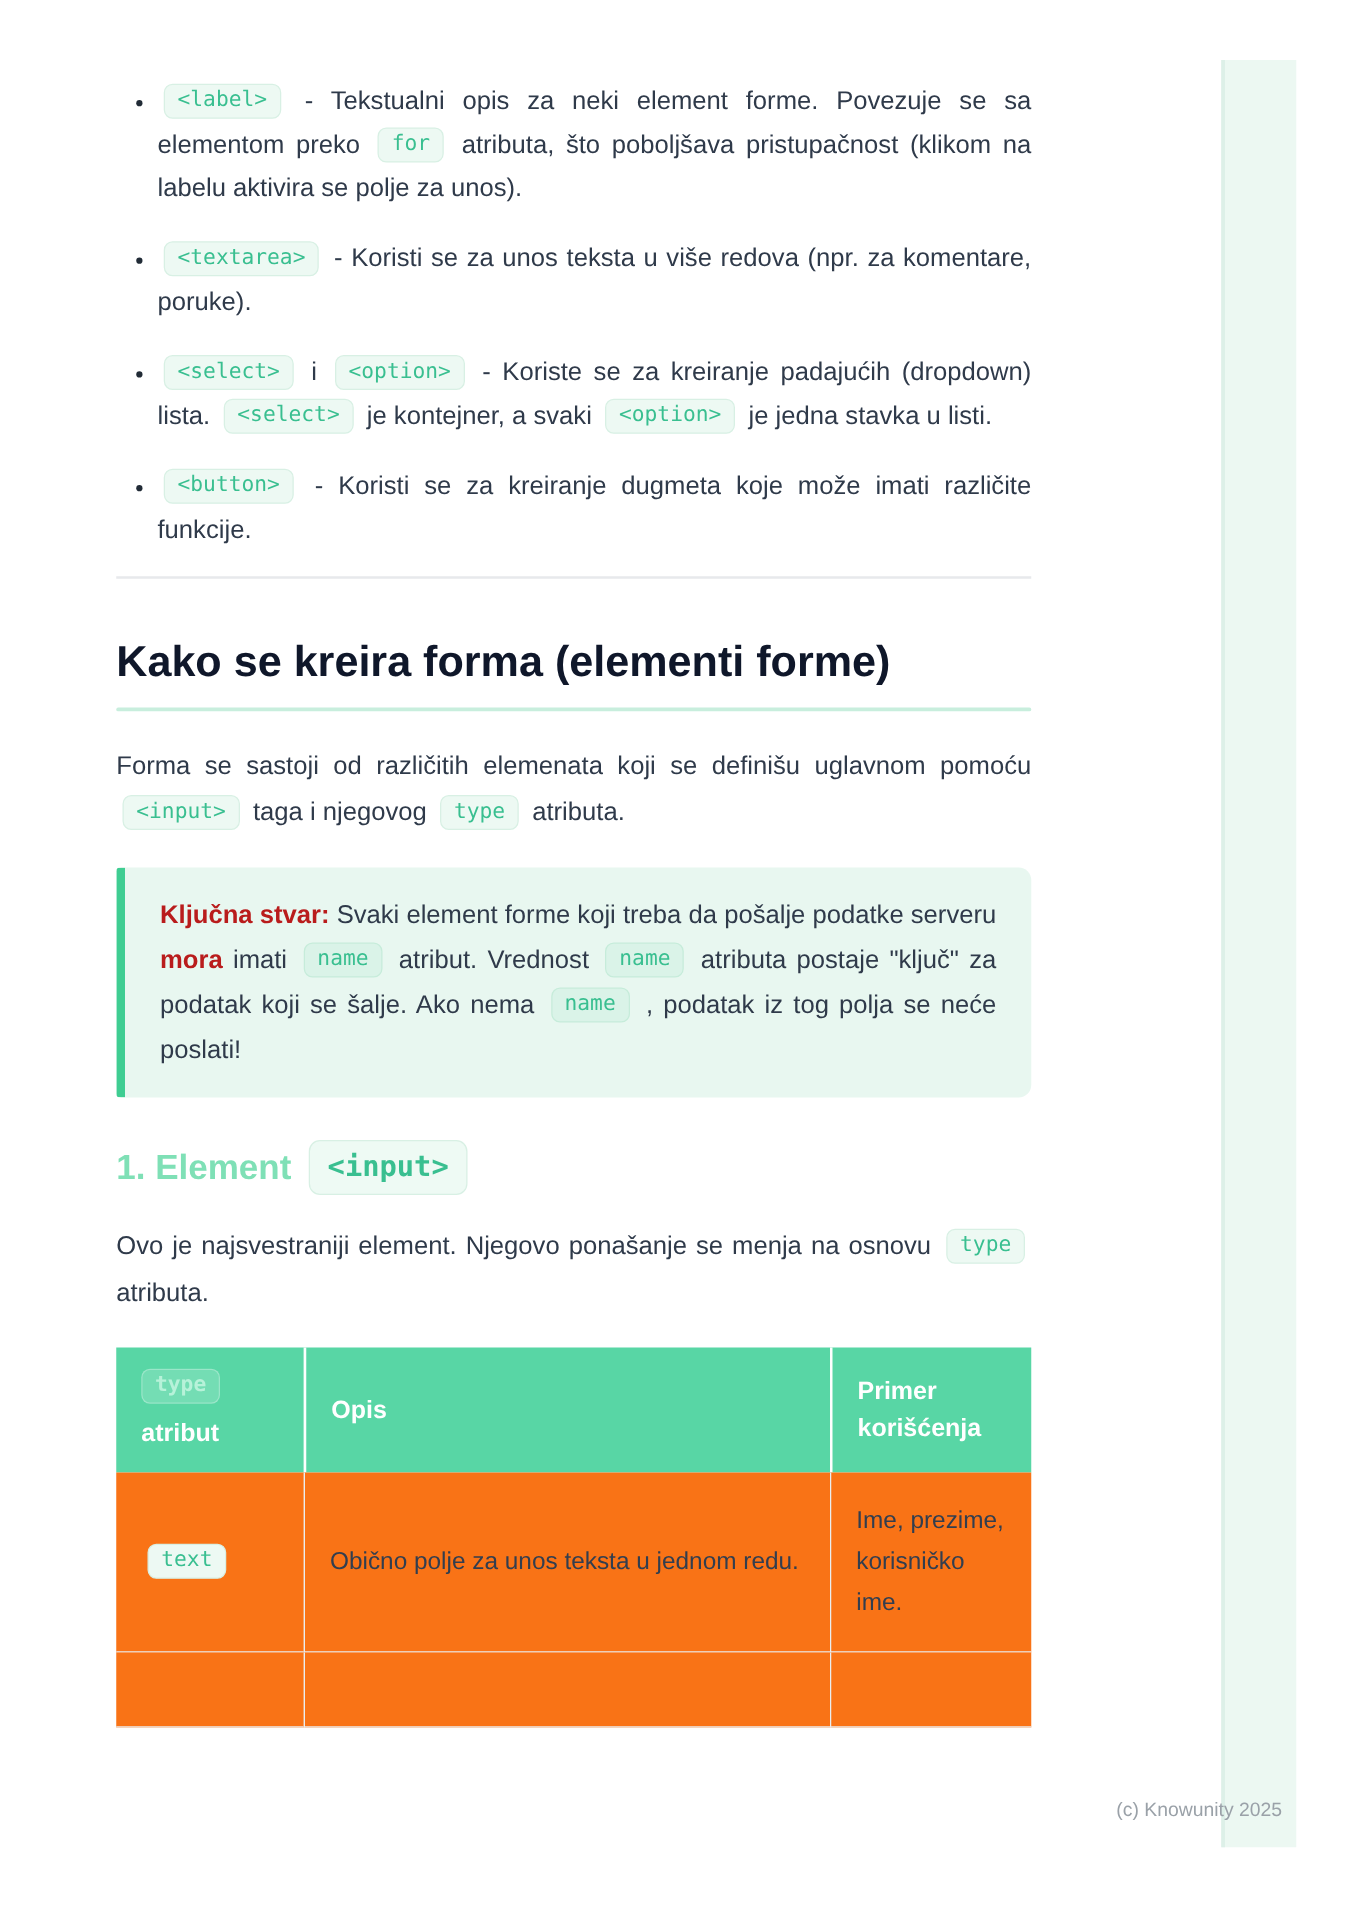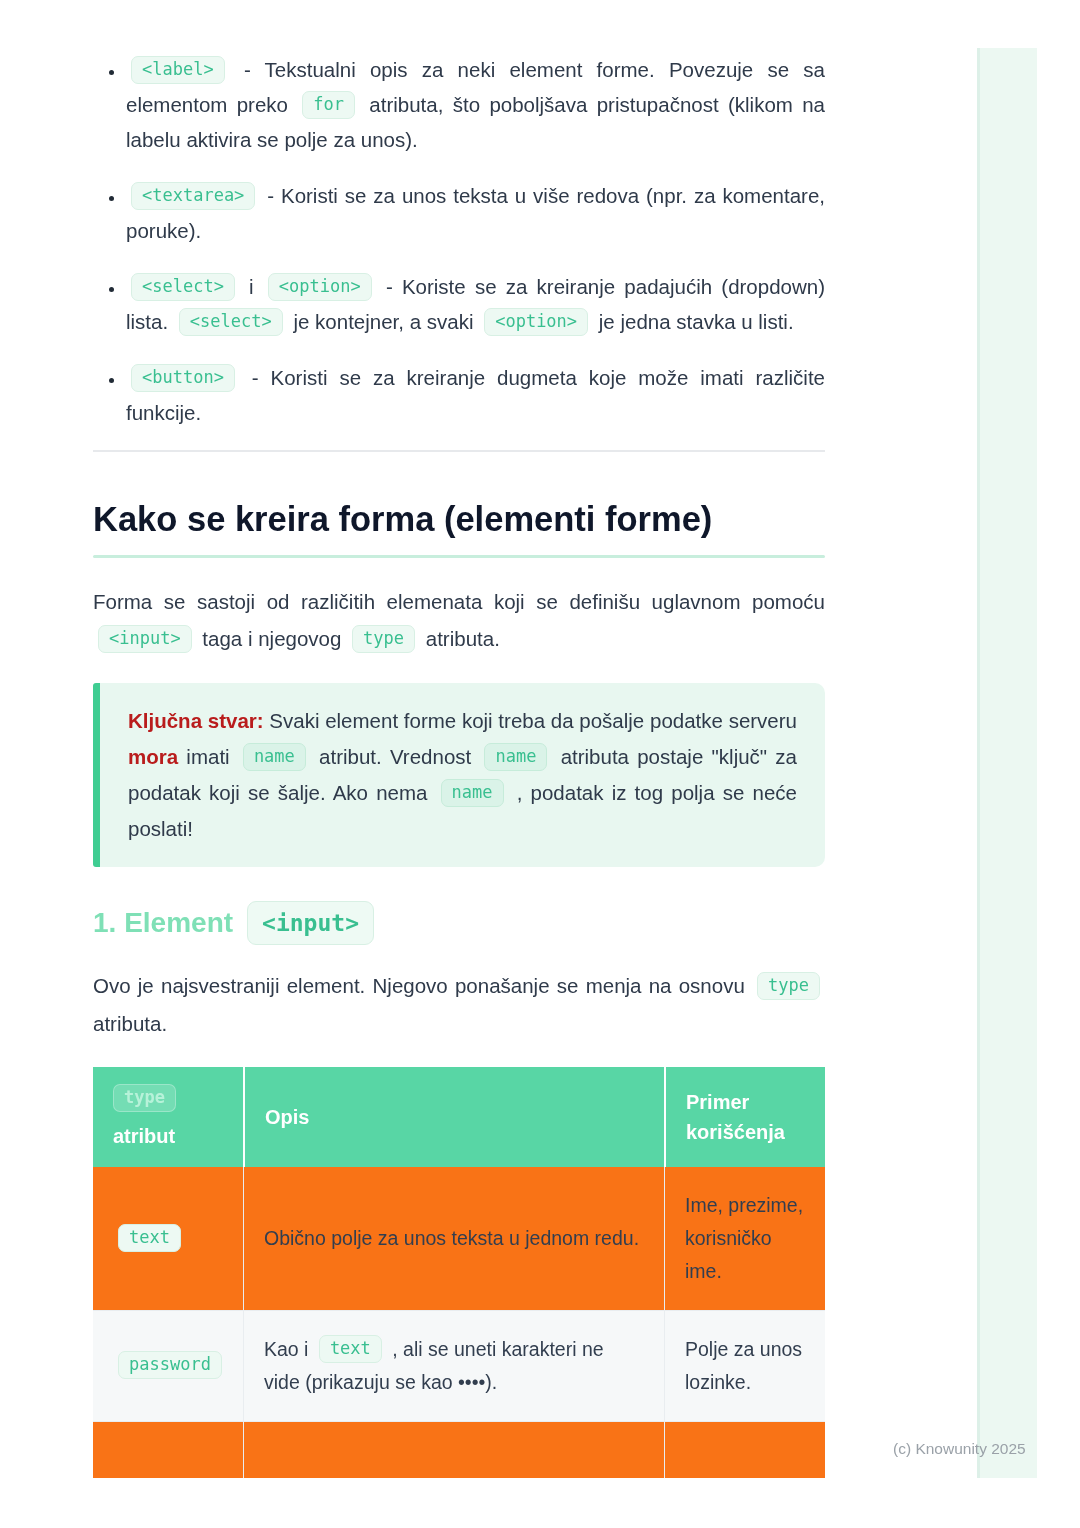--- a/index.html
+++ b/index.html
@@ -1,21 +1,21 @@
 <!DOCTYPE html>
 <html><head>
 <meta charset="utf-8">
 <style>
   html,body{margin:0;padding:0;background:#ffffff;}
   .canvas{position:relative;width:1080px;height:1528px;background:#ffffff;overflow:hidden;
           font-family:"Liberation Sans", sans-serif;color:#2f3a4a;}
   .sheet{position:absolute;left:0;top:0;width:1080px;height:1478px;overflow:hidden;background:#ffffff;}
   .right-strip{position:absolute;left:977px;top:48px;width:57px;height:1430px;
                background:#ecf8f2;border-left:3px solid #ddf0e8;}
-  .content{position:absolute;left:93px;top:0;width:732px;box-sizing:border-box;}
+  .content{position:absolute;left:93px;top:11px;width:732px;box-sizing:border-box;}
   .content *{box-sizing:border-box;}
 
   ul.bullets{margin:52px 0 0 0;padding:0 0 0 33px;list-style:disc;}
   ul.bullets li{font-size:20.5px;line-height:35px;text-align:justify;margin:0 0 21px 0;}
   ul.bullets li:last-child{margin-bottom:0;}
   ul.bullets li::marker{color:#212b36;font-size:0.85em;}
 
   .chip{font-family:"DejaVu Sans Mono", monospace;color:#39bf90;background:#edf9f3;
         border:1px solid #d8f0e4;border-radius:7px;padding:3px 10px;font-size:17px;
         line-height:1.15;display:inline-block;margin:0 5px;vertical-align:2px;white-space:nowrap;}
@@ -100,25 +100,20 @@
             <th>Opis</th>
             <th>Primer korišćenja</th>
           </tr>
         </thead>
         <tbody>
           <tr>
             <td><span class="chip">text</span></td>
             <td><span>Obično polje za unos teksta u jednom redu.</span></td>
             <td>Ime, prezime, korisničko ime.</td>
           </tr>
-          <tr class="alt">
-            <td><span class="chip">password</span></td>
-            <td><span>Kao i </span><span class="chip">text</span><span> , ali se uneti karakteri ne vide (prikazuju se kao ••••).</span></td>
-            <td>Polje za unos lozinke.</td>
-          </tr>
           <tr class="stub">
             <td></td>
             <td></td>
             <td></td>
           </tr>
         </tbody>
       </table>
 
     </div>
   </div>

